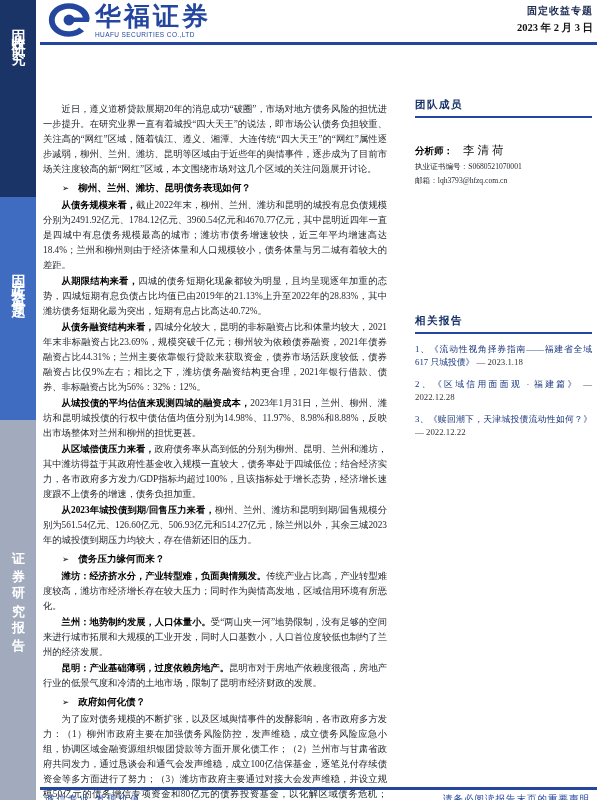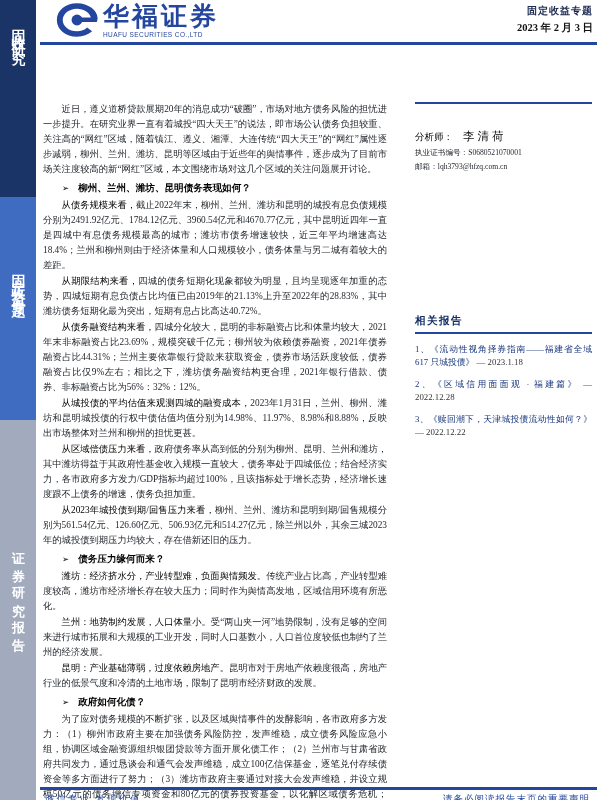--- a/index.html
+++ b/index.html
@@ -11,41 +11,41 @@
   .sb { position:absolute; left:0; width:36px; display:flex; justify-content:center; }
   .sb-top { top:0;    height:197px; background:#1b3468; }
   .sb-mid { top:197px; height:223px; background:#3f6cc1; }
   .sb-bot { top:420px; height:380px; background:#a2abbe; }
   .vtext { writing-mode:vertical-rl; color:#ffffff; font-weight:bold; }
   .sb-top .vtext { margin-top:18px;  font-size:14px; letter-spacing:7px; }
   .sb-mid .vtext { margin-top:66px;  font-size:14px; letter-spacing:6px; }
   .sb-bot .vtext { margin-top:122px; font-size:13px; letter-spacing:17px; }
 
   
-  .brand { position:absolute; left:56px; top:2px; display:flex; align-items:center; }
+  .brand { position:absolute; left:48px; top:2px; display:flex; align-items:center; }
   .logo { display:block; width:42px; height:36px; }
   .brand-text { margin-left:5px; }
   .brand-cn { display:block; font-size:26px; line-height:28px; font-weight:bold; color:#24469e; letter-spacing:3px; }
   .brand-en { display:block; font-size:6.5px; color:#24469e; letter-spacing:0.4px; margin-top:0px;
               font-family:"Liberation Sans", sans-serif; }
   .header-right { position:absolute; right:7px; top:4px; text-align:right; }
   .report-type { font-size:10px; font-weight:bold; color:#1d2b52; letter-spacing:1px; }
   .report-date { font-size:10.5px; font-weight:bold; color:#121212; margin-top:3px; }
   .header-rule { position:absolute; left:40px; top:42px; width:557px; height:3px; background:#24469e; }
 
   
   .title { position:absolute; left:45px; top:66px; width:530px; margin:0;
            font-size:15.5px; font-weight:bold; color:#000; letter-spacing:0.5px;
            font-family:"Liberation Sans", sans-serif; }
 
   
   .main-left { position:absolute; left:43px; top:102px; width:344px;
                font-size:9.3px; line-height:15px; color:#1c2026; text-align:justify; }
   .para { margin:0 0 1px 0; text-indent:2em; }
-  .lead { font-weight:normal; color:#000; }
+  .lead { font-weight:bold; color:#000; }
   .bullet { margin:3px 0 2px 19px; text-indent:0; font-weight:bold; font-size:9.6px; color:#000; }
   .bullet .arr { margin-right:9px; font-size:8.5px; font-family:"DejaVu Sans", sans-serif; }
   .bullet .plain { font-weight:normal; color:#1c2026; }
 
   
   .main-right { position:absolute; left:402px; top:98px; width:192px; }
   .panel { position:absolute; left:13px; width:177px; }
   .panel-team { top:0; }
   .panel-reports { top:216px; }
   .panel-head { font-size:10.5px; font-weight:bold; color:#132f66; letter-spacing:1.5px; }
@@ -125,20 +125,21 @@
 
     <p class="para"><span class="lead"></span><span>为了应对债务规模的不断扩张，以及区域舆情事件的发酵影响，各市政府多方发力：（1）柳州市政府主要在加强债务风险防控，发声维稳，成立债务风险应急小组，协调区域金融资源组织银团贷款等方面开展化债工作；（2）兰州市与甘肃省政府共同发力，通过恳谈会和通气会发声维稳，成立100亿信保基金，逐笔兑付存续债资金等多方面进行了努力；（3）潍坊市政府主要通过对接大会发声维稳，并设立规模50亿元的债务增信专项资金和80亿元的债券投资基金，以化解区域债务危机；（4）昆明市政府秉承着“谁家的孩子谁抱走”原则，协调区域金融资源获400亿元支持，出台政府举债融资行为“负面清单”，加强审核，以化解区域债务。</span></p>
 
     <div class="bullet">
       <span class="arr">➢</span><span>风险提示：</span><span class="plain">市场风险超预期，产业转型难。</span>
     </div>
   </main>
 
   <aside class="main-right">
     <section class="panel panel-team">
+      <div class="panel-head">团队成员</div>
       <div class="panel-rule"></div>
       <div class="analyst-row">
         <span class="lead">分析师：</span><span class="analyst-name">李清荷</span>
       </div>
       <div class="meta-row">
         <span>执业证书编号：</span><span>S0680521070001</span>
       </div>
       <div class="meta-row">
         <span>邮箱：</span><span>lqh3793@hfzq.com.cn</span>
       </div>

